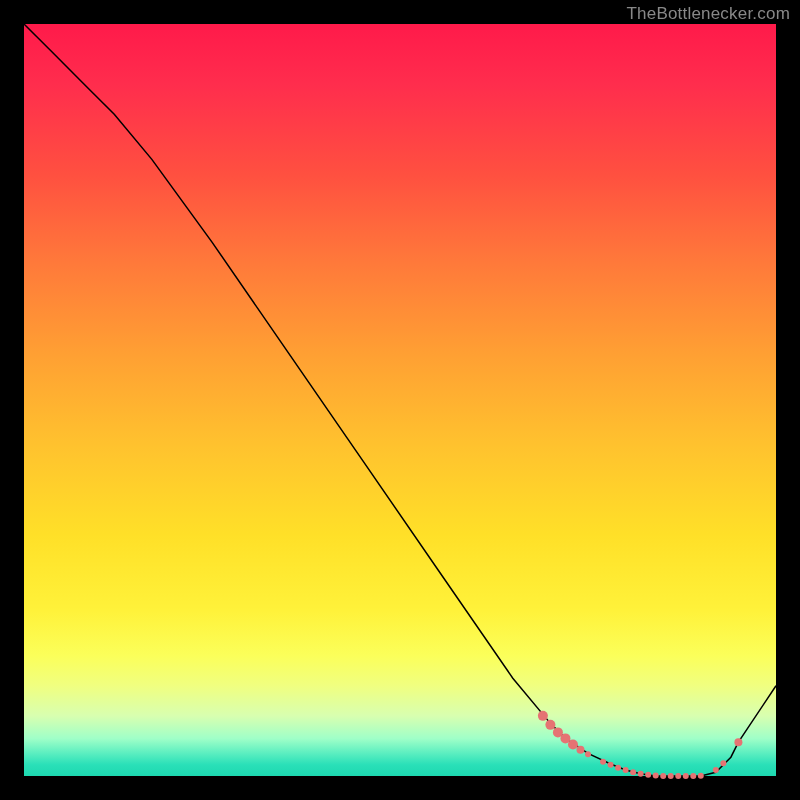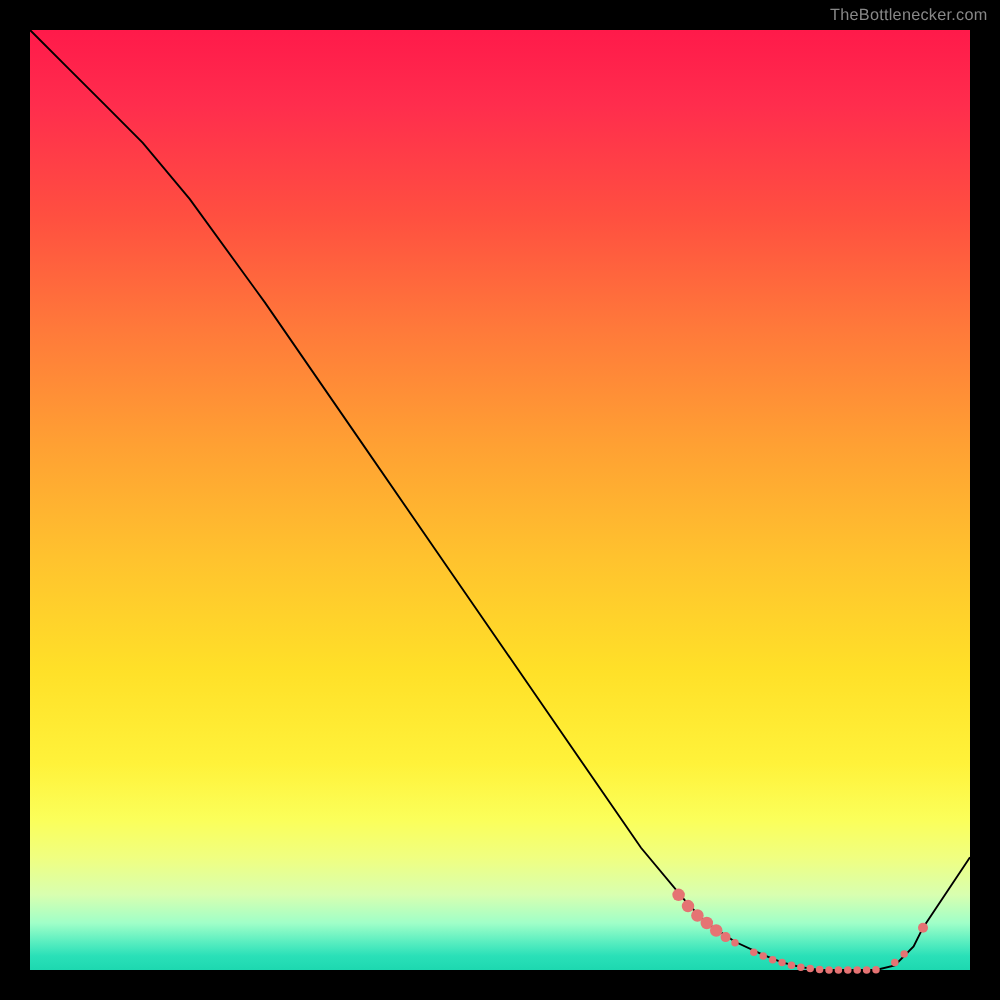--- a/index.html
+++ b/index.html
@@ -31,21 +31,21 @@
       #a0ffc8 95%,
       #5aeec0 97%,
       #2ae0b8 98.5%,
       #1dd8b0 100%);
   }
   .watermark {
     position: absolute;
     top: 4px;
     right: 10px;
     color: #888;
-    font-size: 13px;
+    font-size: 17px;
     font-weight: 500;
     letter-spacing: 0.2px;
   }
   svg.overlay {
     position: absolute;
     top: 24px;
     left: 24px;
     width: 752px;
     height: 752px;
     overflow: visible;

